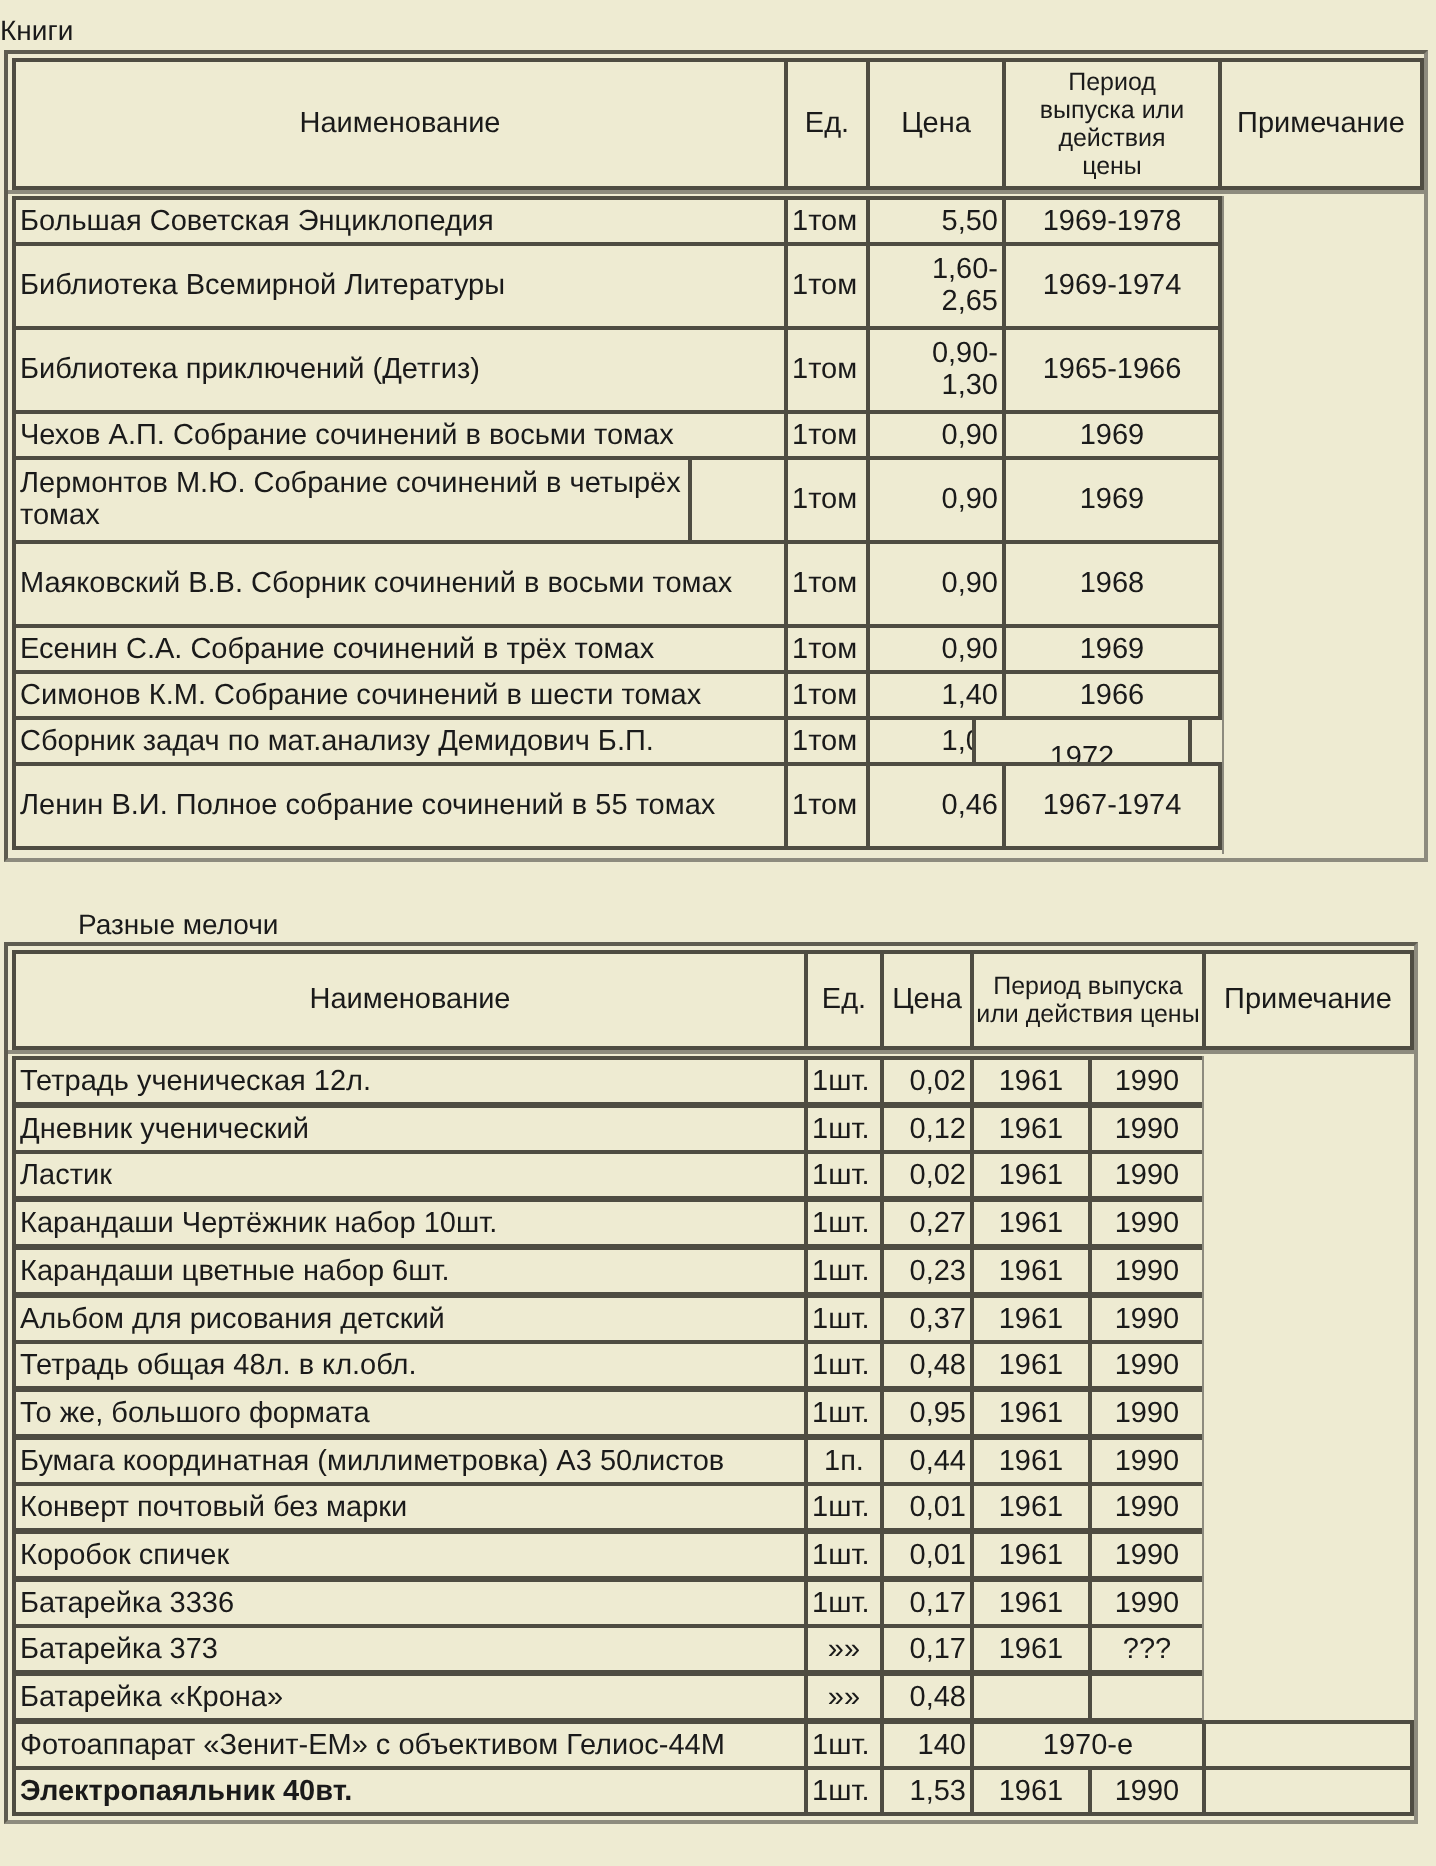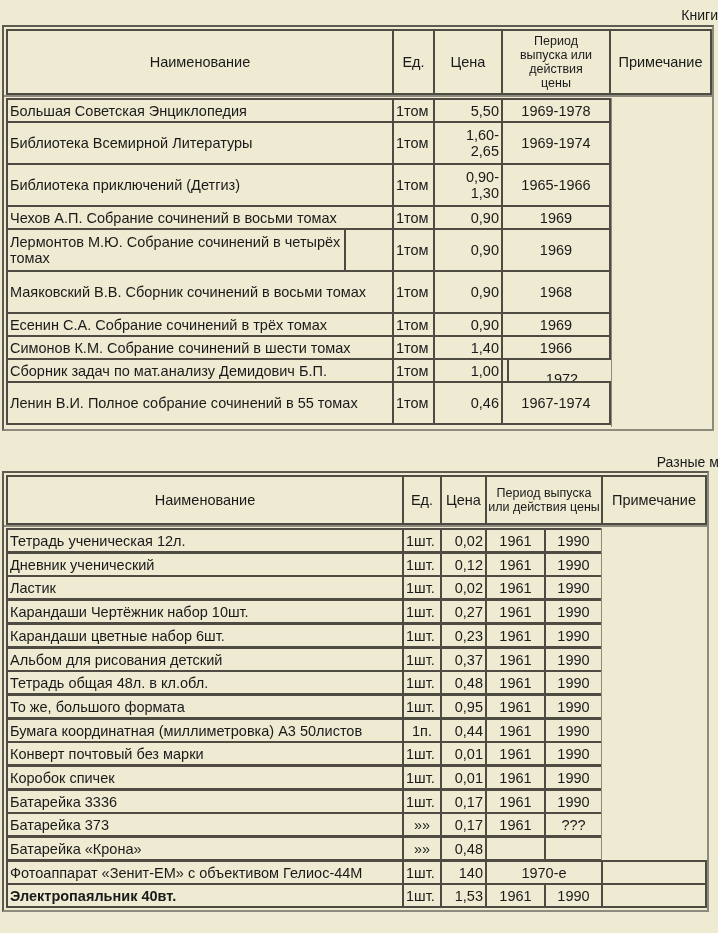--- a/index.html
+++ b/index.html
@@ -12,21 +12,21 @@
       height: 933px;
       position: relative;
       overflow: hidden;
       font-family: "Liberation Sans", "DejaVu Sans", sans-serif;
       color: #1a1a1a;
     }
     .caption {
       position: absolute;
       left: 0;
       width: 718px;
-      text-align: right;
+      text-align: left;
       font-size: 14px;
       line-height: 16px;
     }
     .outer {
       position: absolute;
       border: 2px solid #5e5c50;
       border-right-color: #8d8b7e;
       border-bottom-color: #8d8b7e;
       box-sizing: border-box;
       background: #eeebd2;
@@ -122,21 +122,21 @@
   <div class="cell c" style="left:497px; top:285px; width:110px; height:25px;">1969</div>
 
   <div class="cell l" style="left:2px; top:308px; width:388px; height:25px;">Симонов К.М. Собрание сочинений в шести томах</div>
   <div class="cell l" style="left:388px; top:308px; width:43px; height:25px;">1том</div>
   <div class="cell r" style="left:429px; top:308px; width:70px; height:25px;">1,40</div>
   <div class="cell c" style="left:497px; top:308px; width:110px; height:25px;">1966</div>
 
   <div class="cell l" style="left:2px; top:331px; width:388px; height:25px;">Сборник задач по мат.анализу Демидович Б.П.</div>
   <div class="cell l" style="left:388px; top:331px; width:43px; height:25px;">1том</div>
   <div class="cell r" style="left:429px; top:331px; width:70px; height:25px;">1,00</div>
-  <div class="cell c" style="left:503px; top:331px; width:110px; height:41px;text-decoration:underline;">1972</div>
+  <div class="cell c" style="left:482px; top:331px; width:110px; height:41px;text-decoration:underline;">1972</div>
 
   <div class="cell l" style="left:2px; top:354px; width:388px; height:44px;">Ленин В.И. Полное собрание сочинений в 55 томах</div>
   <div class="cell l" style="left:388px; top:354px; width:43px; height:44px;">1том</div>
   <div class="cell r" style="left:429px; top:354px; width:70px; height:44px;">0,46</div>
   <div class="cell c" style="left:497px; top:354px; width:110px; height:44px;">1967-1974</div>
 
   <div class="note-col" style="left:607px; top:71px; width:101px; height:329px;"></div>
 </div>
 
 <div class="caption" style="top:454px;padding-left:39px;">Разные мелочи</div>

